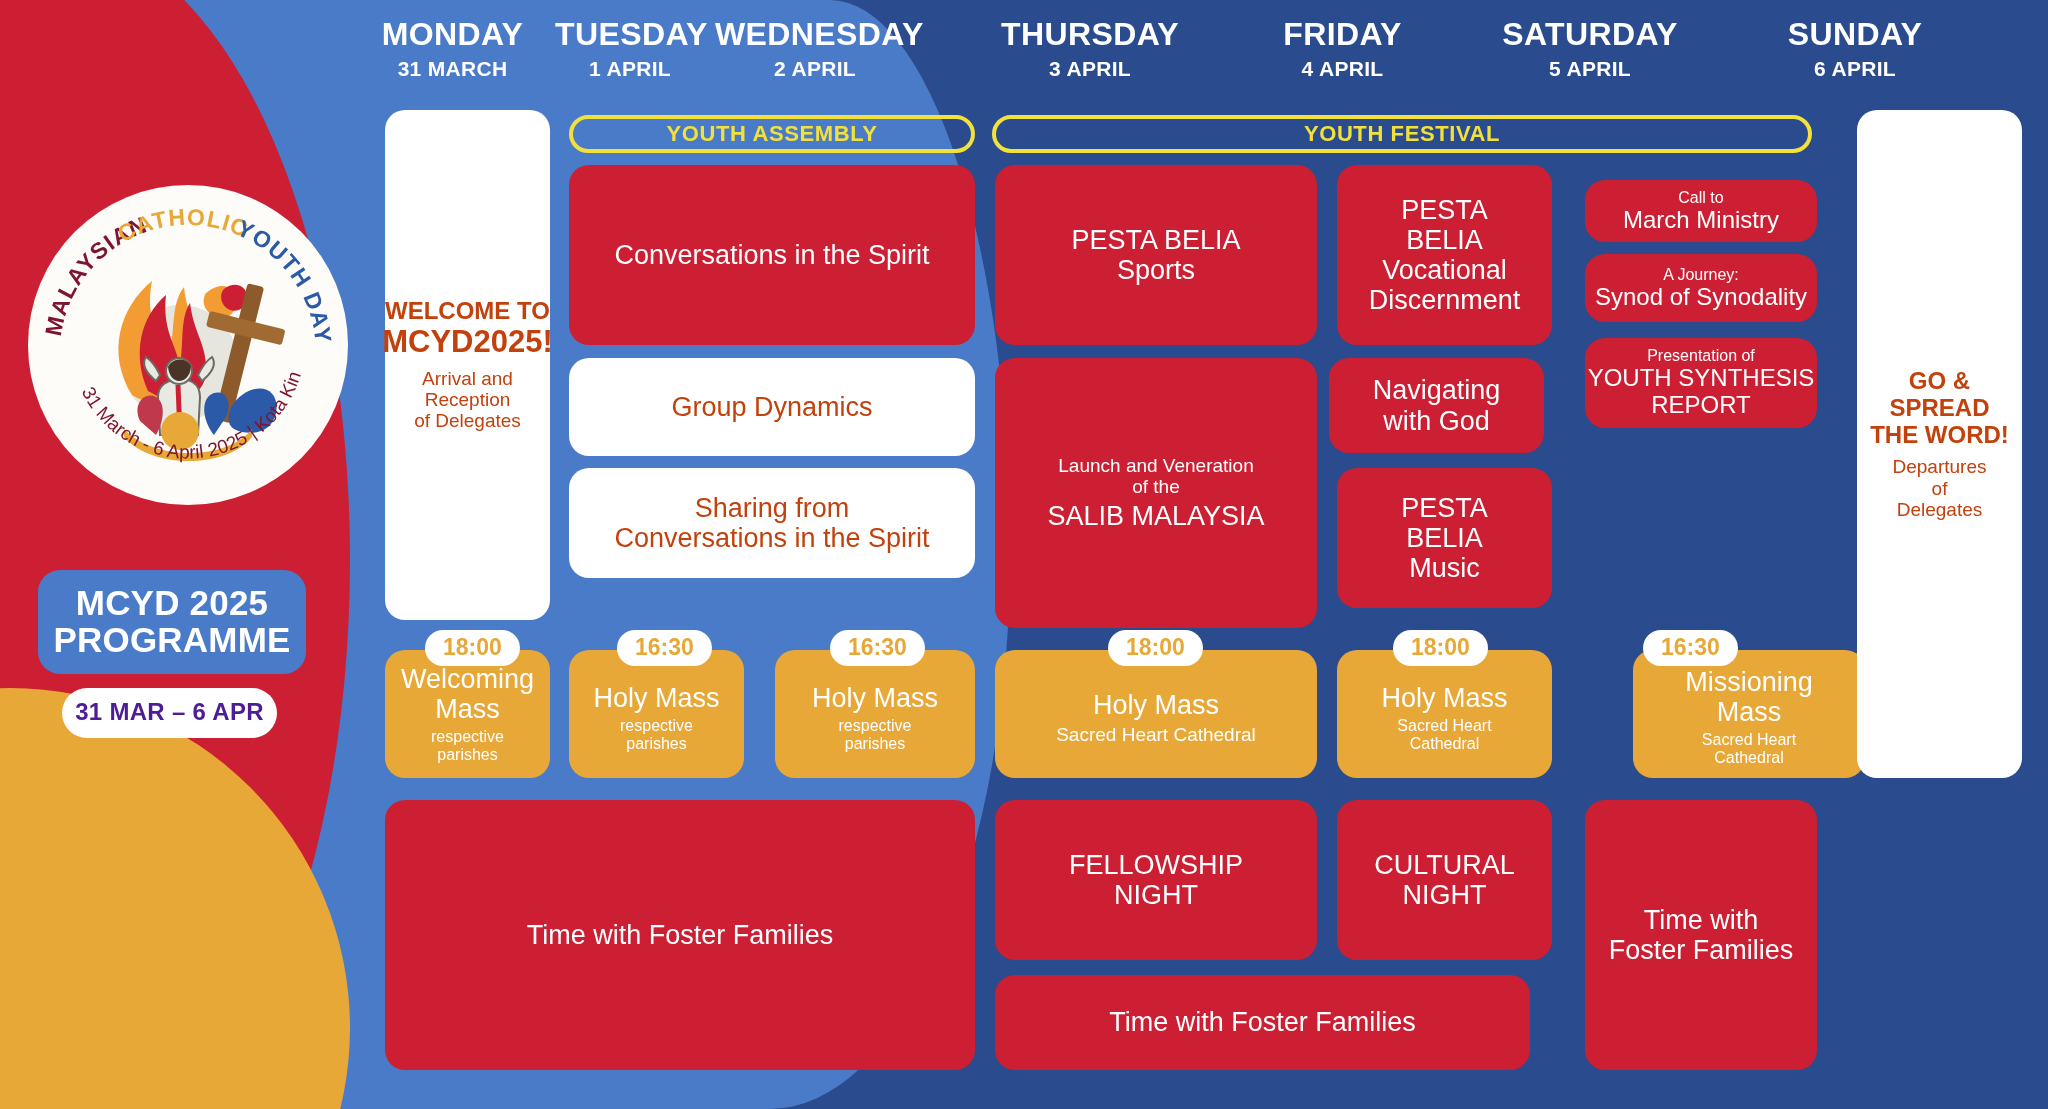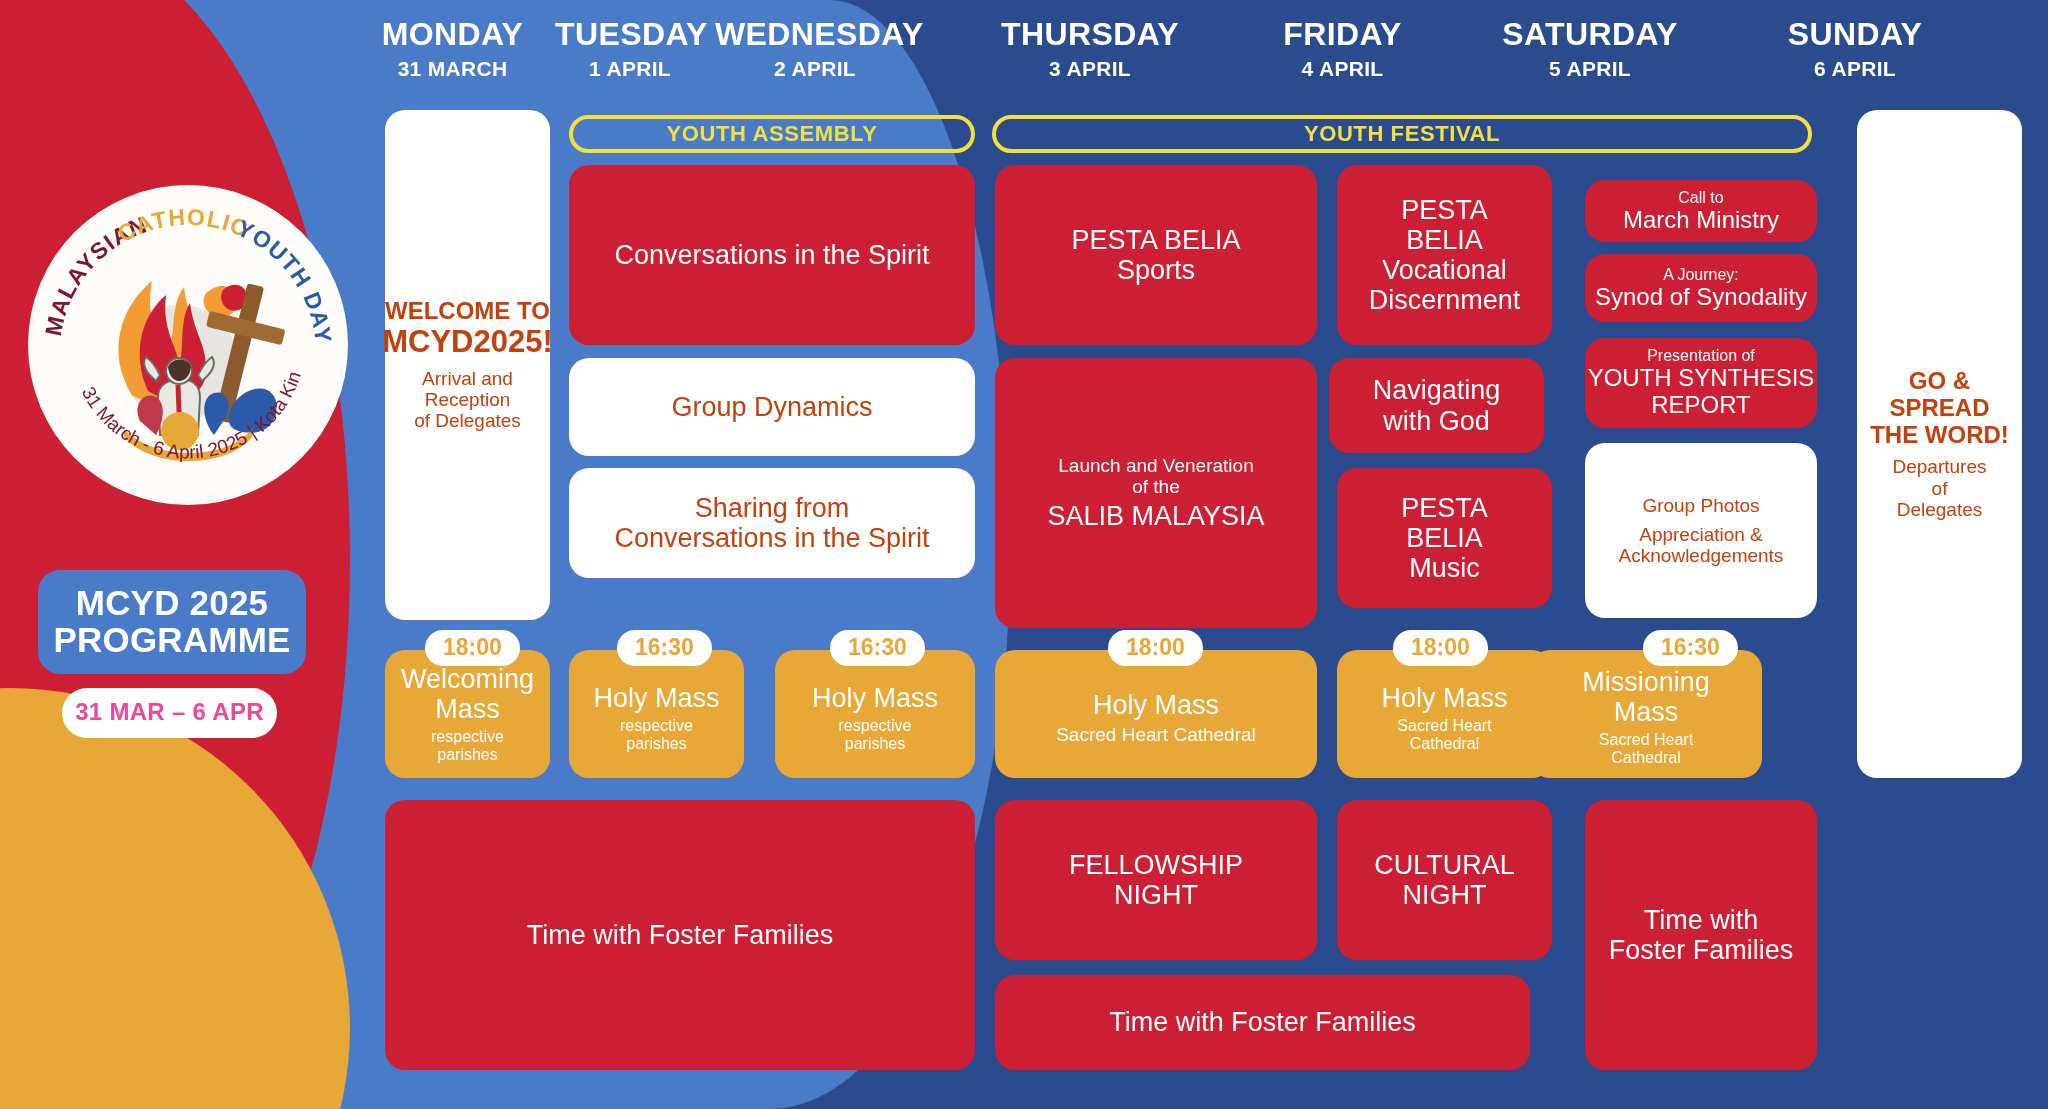--- a/index.html
+++ b/index.html
@@ -63,21 +63,21 @@
     line-height: 1.06;
     letter-spacing: 0.2px;
   }
   .date-badge {
     position: absolute;
     left: 62px; top: 688px;
     width: 215px; padding: 10px 8px 12px;
     background: #ffffff;
     border-radius: 30px;
     text-align: center;
-    color: #ec4899;
+    color: #4c1d95;
     font-weight: bold;
     font-size: 24px;
     letter-spacing: 0.3px;
   }
 
   
   .grid {
     position: absolute;
     left: 375px; top: 0;
     width: 1673px; height: 1109px;
@@ -377,28 +377,23 @@
       <div class="t-xs">A Journey:</div>
       <div class="t-md">Synod of Synodality</div>
     </div>
 
     <div class="card red" style="left:1210px; top:338px; width:232px; height:90px;">
       <div class="t-xs">Presentation of</div>
       <div class="t-md">YOUTH SYNTHESIS</div>
       <div class="t-md">REPORT</div>
     </div>
 
-    <div class="card white" style="left:1210px; top:443px; width:232px; height:175px;">
-      <div class="t-sm">Group Photos</div>
-      <div class="t-sm mt8">Appreciation &amp;</div>
-      <div class="t-sm">Acknowledgements</div>
-    </div>
 
     <div class="time-chip" style="left:1268px; top:630px;">16:30</div>
-    <div class="card amber" style="left:1155px; top:650px; width:232px; height:128px;">
+    <div class="card amber" style="left:1258px; top:650px; width:232px; height:128px;">
       <div class="t-lg" style="margin-top:6px;">Missioning</div>
       <div class="t-lg">Mass</div>
       <div class="t-xs mt4">Sacred Heart</div>
       <div class="t-xs">Cathedral</div>
     </div>
 
     <div class="card red" style="left:1210px; top:800px; width:232px; height:270px;">
       <div class="t-lg">Time with</div>
       <div class="t-lg">Foster Families</div>
     </div>

